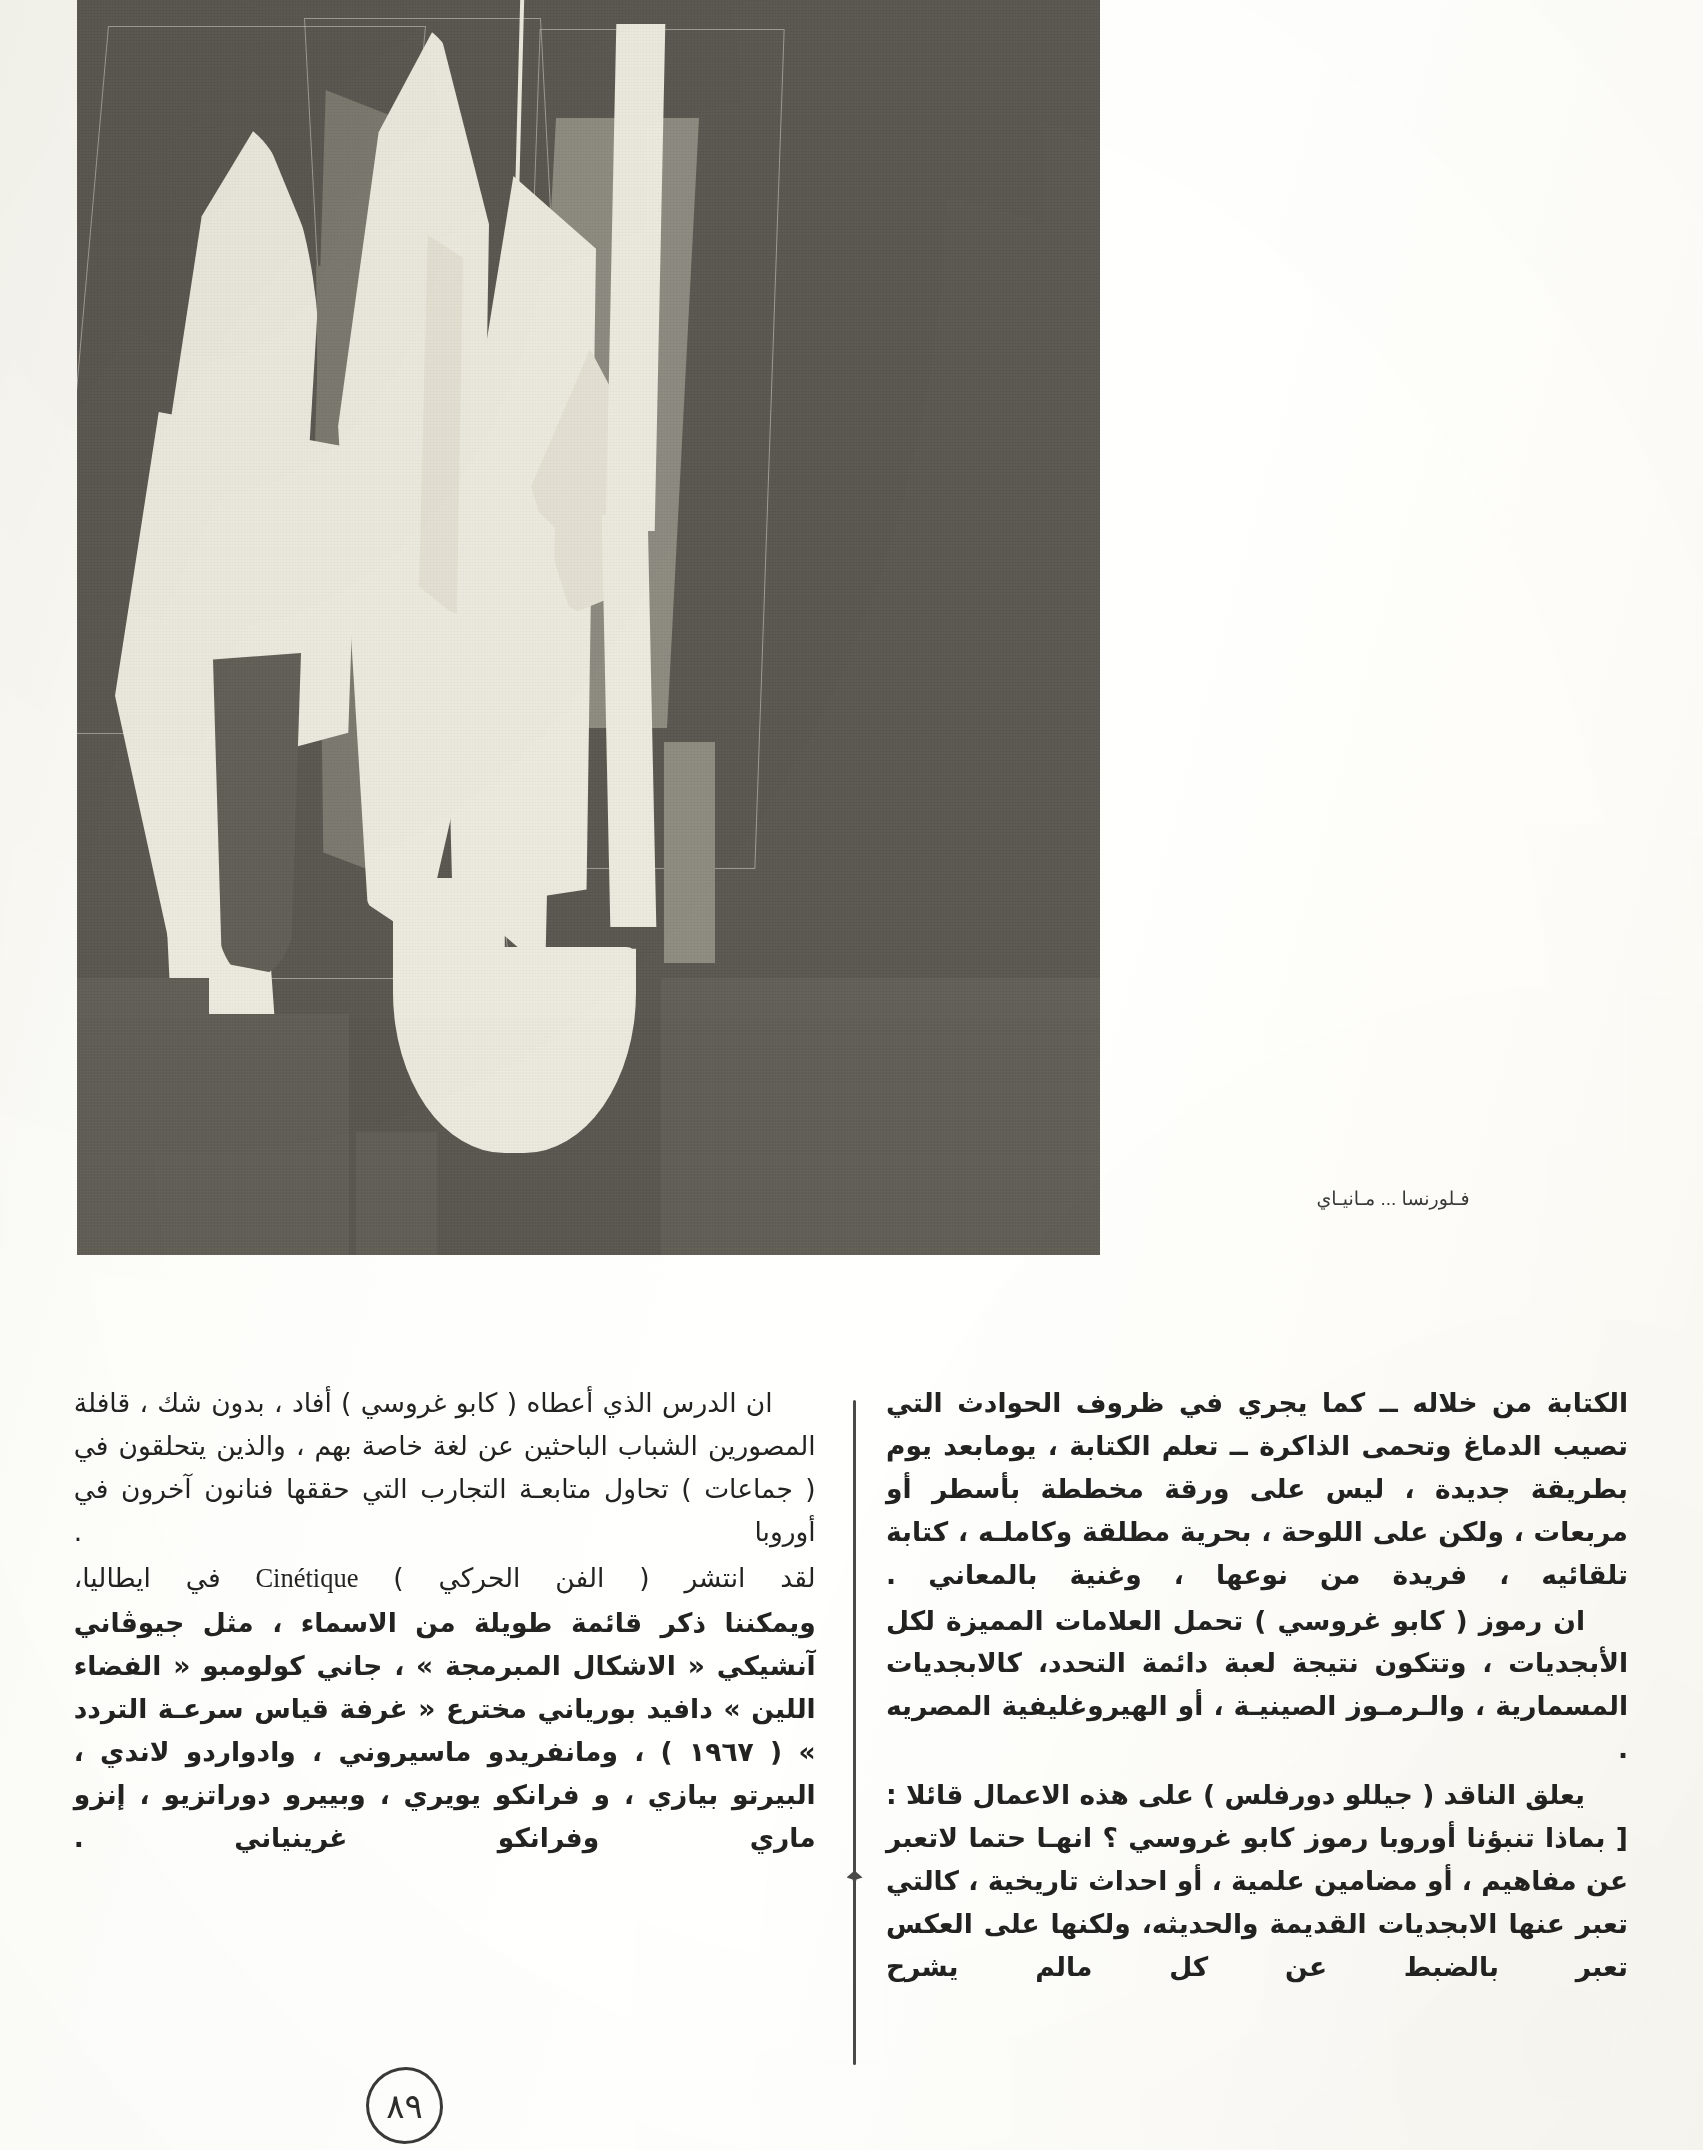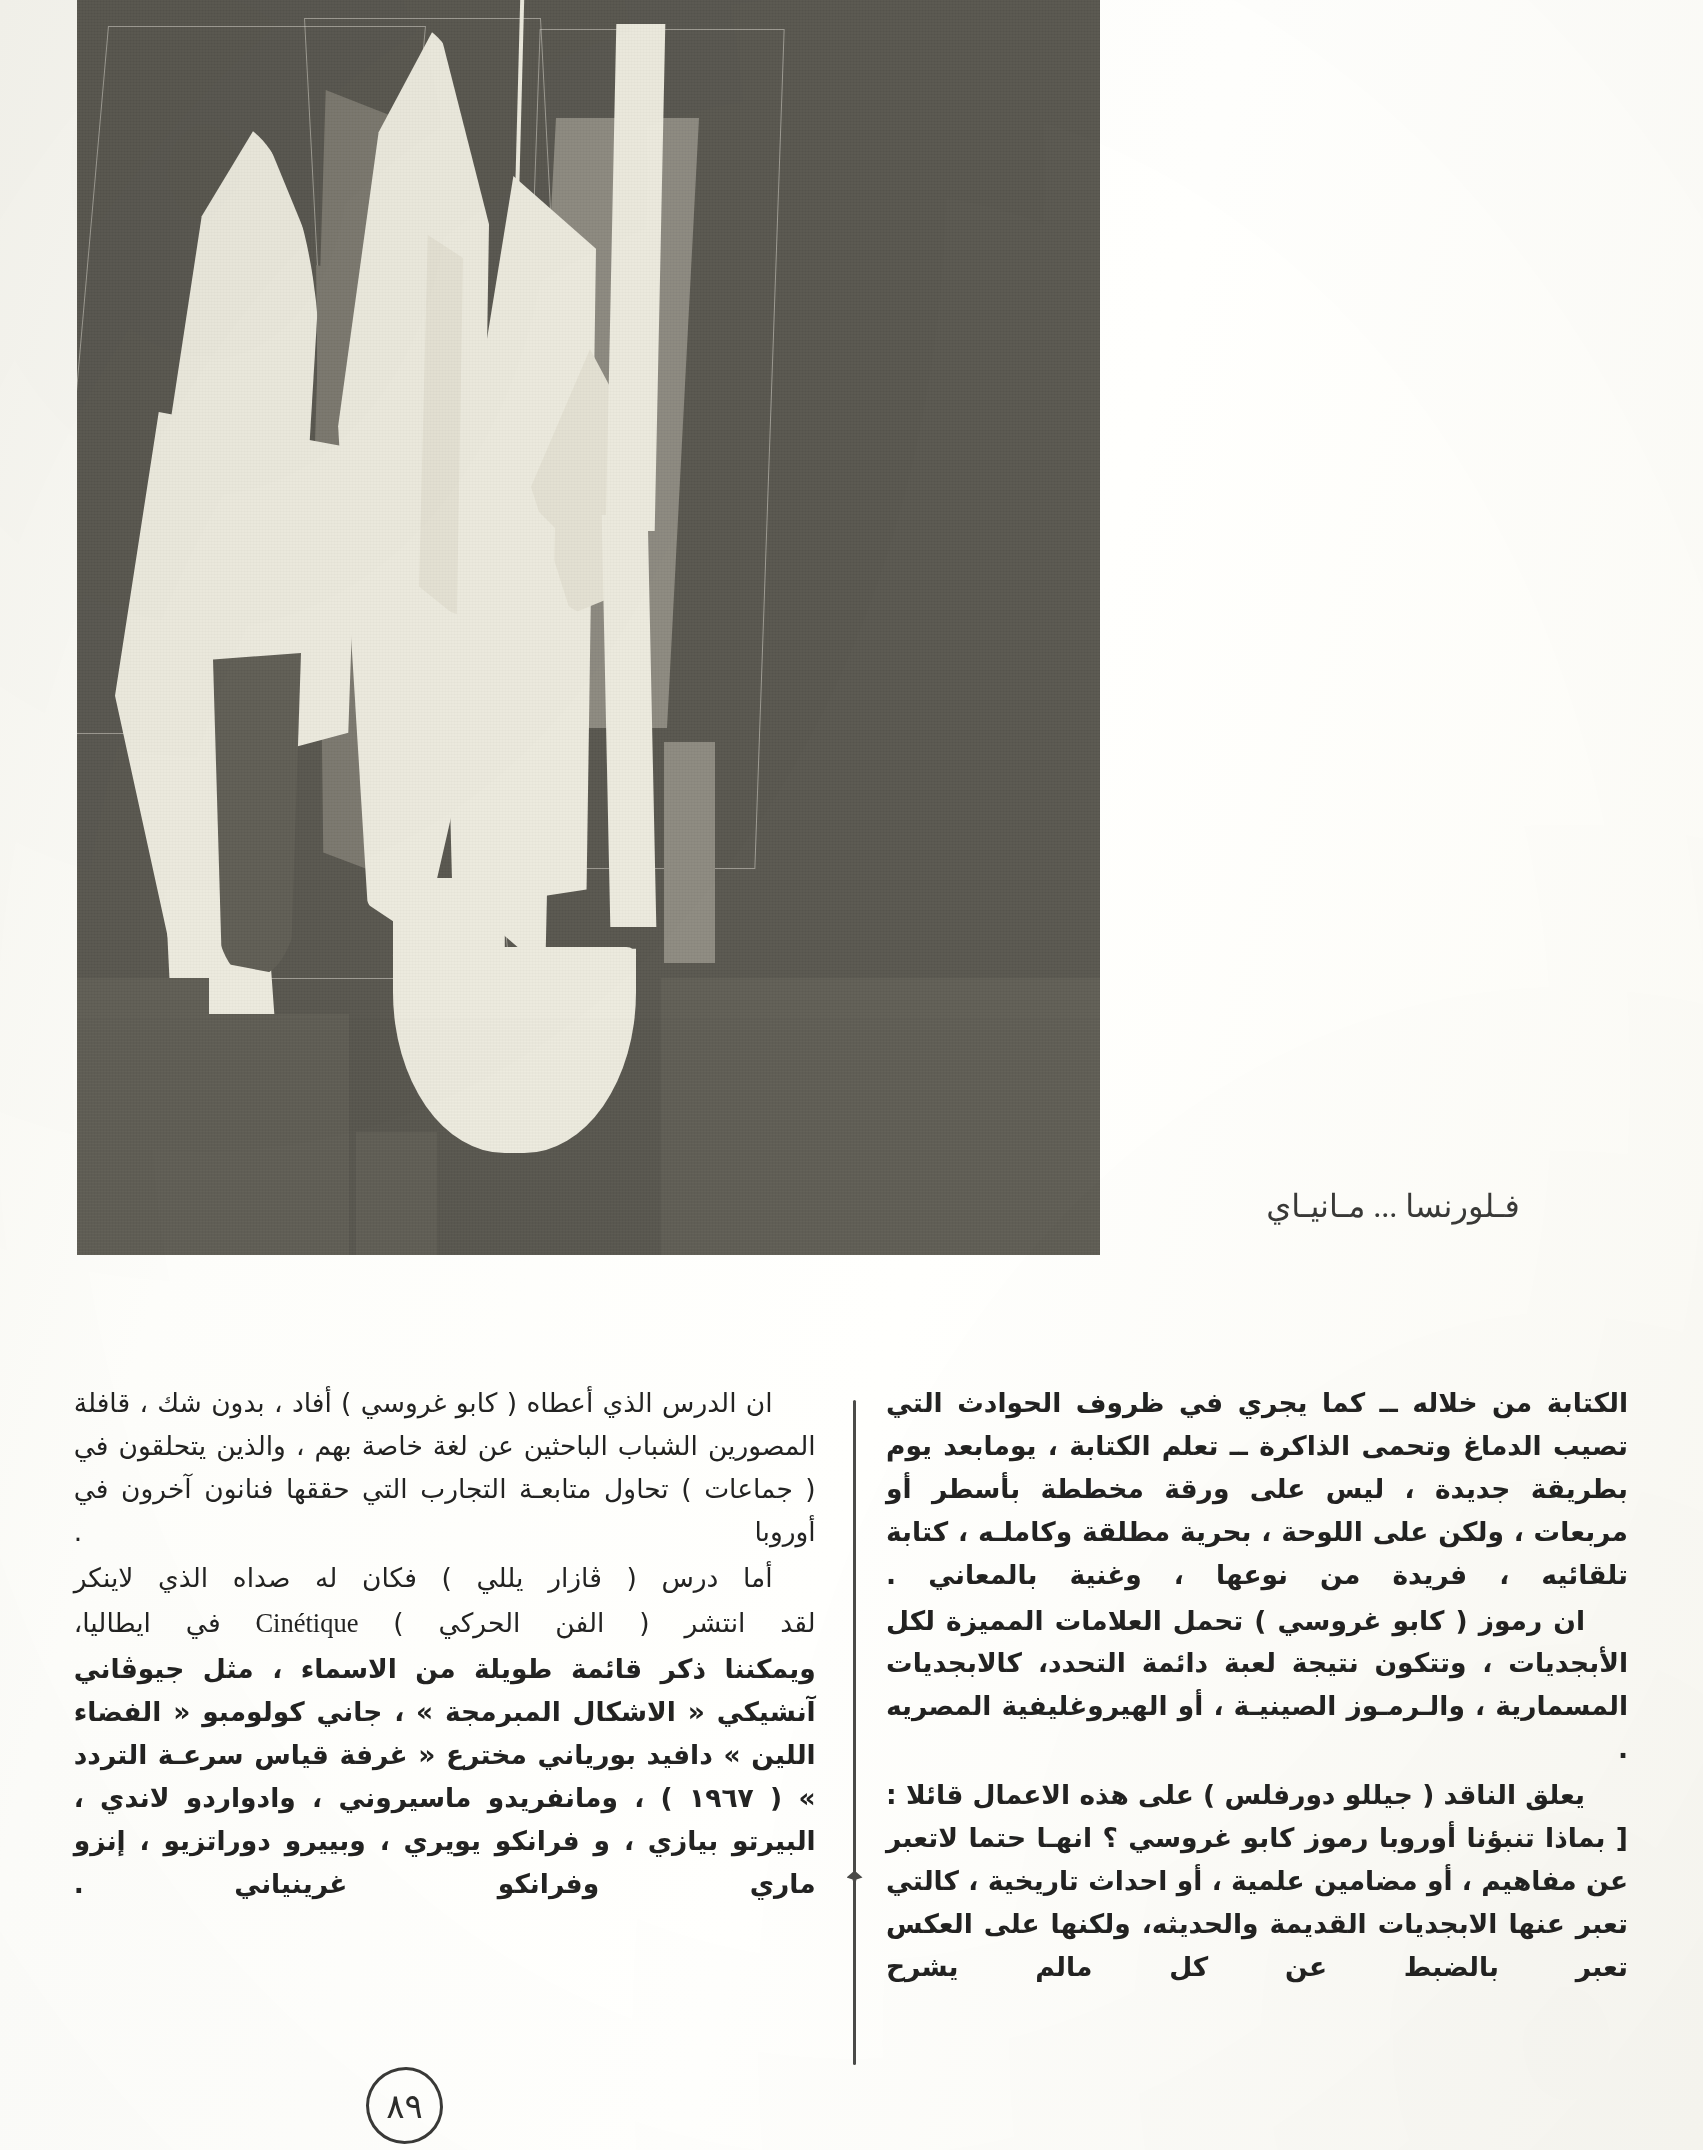--- a/index.html
+++ b/index.html
@@ -65,22 +65,22 @@
   .c-outline{ background: transparent; border: 0.7px solid rgba(240,238,228,.45); }
 
   
   .caption {
     position: absolute;
     left: 1198px;
     top: 1187px;
     width: 390px;
     text-align: center;
     direction: rtl;
-    font-family: Liberation Serif, serif;
-    font-size: 32px;
+    font-family: Liberation Sans, sans-serif;
+    font-size: 19px;
     letter-spacing: 1.5px;
     color: #3a3a38;
     font-weight: 400;
   }
 
   
   .columns {
     position: absolute;
     left: 70px;
     top: 1382px;
@@ -232,21 +232,20 @@
     <div class="divider"></div>
 
     <div class="col col-right">
       <p class="para bold">الكتابة من خلاله ــ كما يجري في ظروف الحوادث التي تصيب الدماغ وتحمى الذاكرة ــ تعلم الكتابة ، يومابعد يوم بطريقة جديدة ، ليس على ورقة مخططة بأسطر أو مربعات ، ولكن على اللوحة ، بحرية مطلقة وكاملـه ، كتابة تلقائيه ، فريدة من نوعها ، وغنية بالمعاني .</p>
       <p class="para bold indent">ان رموز ( كابو غروسي ) تحمل العلامات المميزة لكل الأبجديات ، وتتكون نتيجة لعبة دائمة التحدد، كالابجديات المسمارية ، والـرمـوز الصينيـة ، أو الهيروغليفية المصريه .</p>
       <p class="para bold indent">يعلق الناقد ( جيللو دورفلس ) على هذه الاعمال قائلا : [ بماذا تنبؤنا أوروبا رموز كابو غروسي ؟ انهـا حتما لاتعبر عن مفاهيم ، أو مضامين علمية ، أو احداث تاريخية ، كالتي تعبر عنها الابجديات القديمة والحديثه، ولكنها على العكس تعبر بالضبط عن كل مالم يشرح</p>
     </div>
 
     <div class="col col-left">
       <p class="para indent">ان الدرس الذي أعطاه ( كابو غروسي ) أفاد ، بدون شك ، قافلة المصورين الشباب الباحثين عن لغة خاصة بهم ، والذين يتحلقون في ( جماعات ) تحاول متابعـة التجارب التي حققها فنانون آخرون في أوروبا .</p>
-      <p class="para indent">أما درس ( ڤازار يللي ) فكان له صداه الذي لاينكر</p>
       <p class="para">
         <span>لقد انتشر ( الفن الحركي )</span>
         <span class="latin">Cinétique</span>
         <span>في ايطاليا،</span>
       </p>
       <p class="para bold">ويمكننا ذكر قائمة طويلة من الاسماء ، مثل جيوڤاني آنشيكي « الاشكال المبرمجة » ، جاني كولومبو « الفضاء اللين » دافيد بورياني مخترع « غرفة قياس سرعـة التردد » ( ١٩٦٧ ) ، ومانفريدو ماسيروني ، وادواردو لاندي ، البيرتو بيازي ، و فرانكو يويري ، وبييرو دوراتزيو ، إنزو ماري وفرانكو غرينياني .</p>
     </div>
   </div>
 
   <div class="page-number">٨٩</div>

